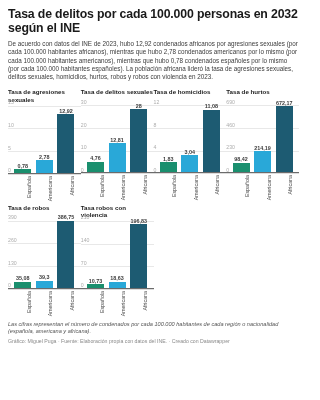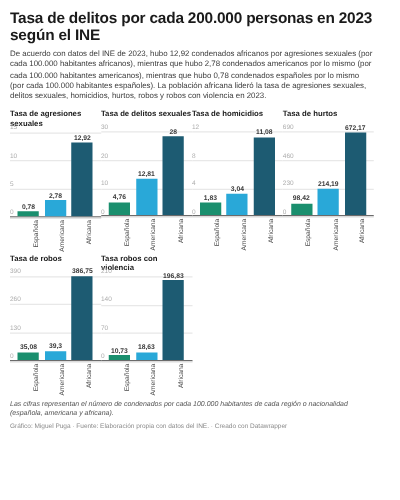--- a/index.html
+++ b/index.html
@@ -112,21 +112,21 @@
     line-height: 7px;
     color: #8a8a8a;
     margin-top: 3px;
   }
 </style>
 </head>
 <body>
 
 <div class="page">
 
-  <div class="headline">Tasa de delitos por cada 200.000 personas en 2023 según el INE</div>
+  <div class="headline">Tasa de delitos por cada 100.000 personas en 2032 según el INE</div>
 
   <div class="intro">De acuerdo con datos del INE de 2023, hubo 12,92 condenados africanos por agresiones sexuales (por cada 100.000 habitantes africanos), mientras que hubo 2,78 condenados americanos por lo mismo (por cada 100.000 habitantes americanos), mientras que hubo 0,78 condenados españoles por lo mismo (por cada 100.000 habitantes españoles). La población africana lideró la tasa de agresiones sexuales, delitos sexuales, homicidios, hurtos, robos y robos con violencia en 2023.</div>
 
   <div class="grid-row" id="row-1">
       <div class="panel" style="width: 72.75px;">
         <div class="panel-title">Tasa de agresiones sexuales</div>
         <div class="plot">
           <div class="gridline zero" style="top: 68px;"></div>
           <div class="ytick" style="top: 67.5px;">0</div>
           <div class="gridline" style="top: 45.3333px;"></div>

